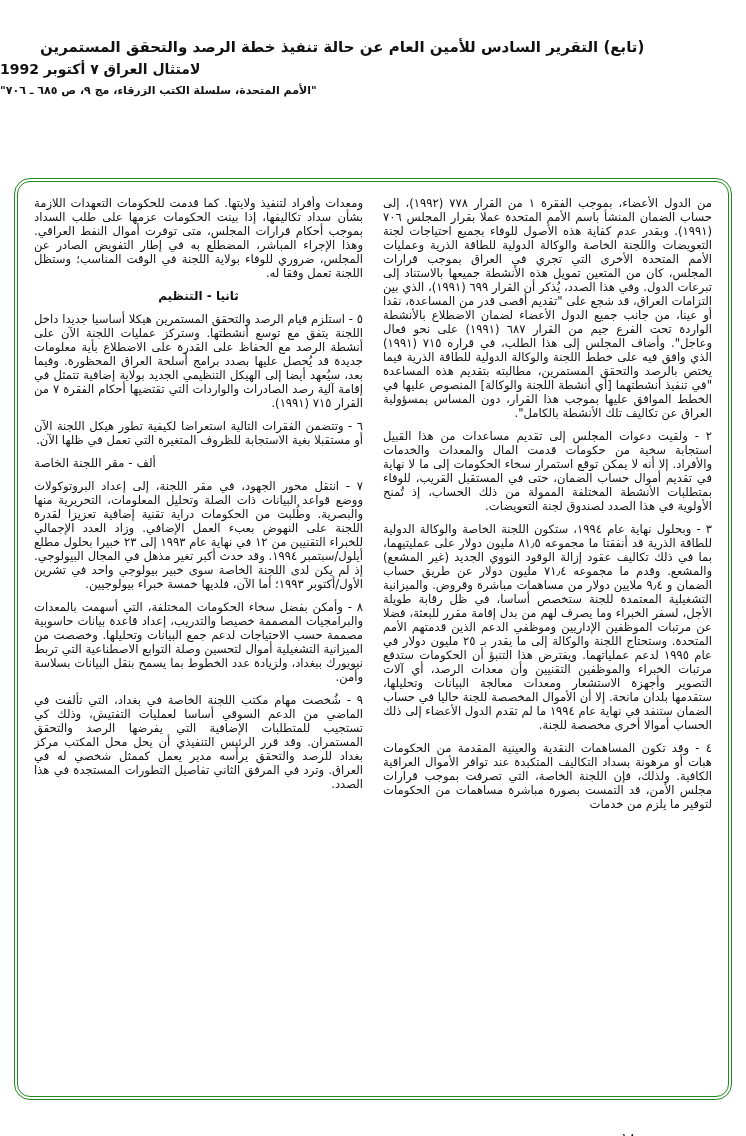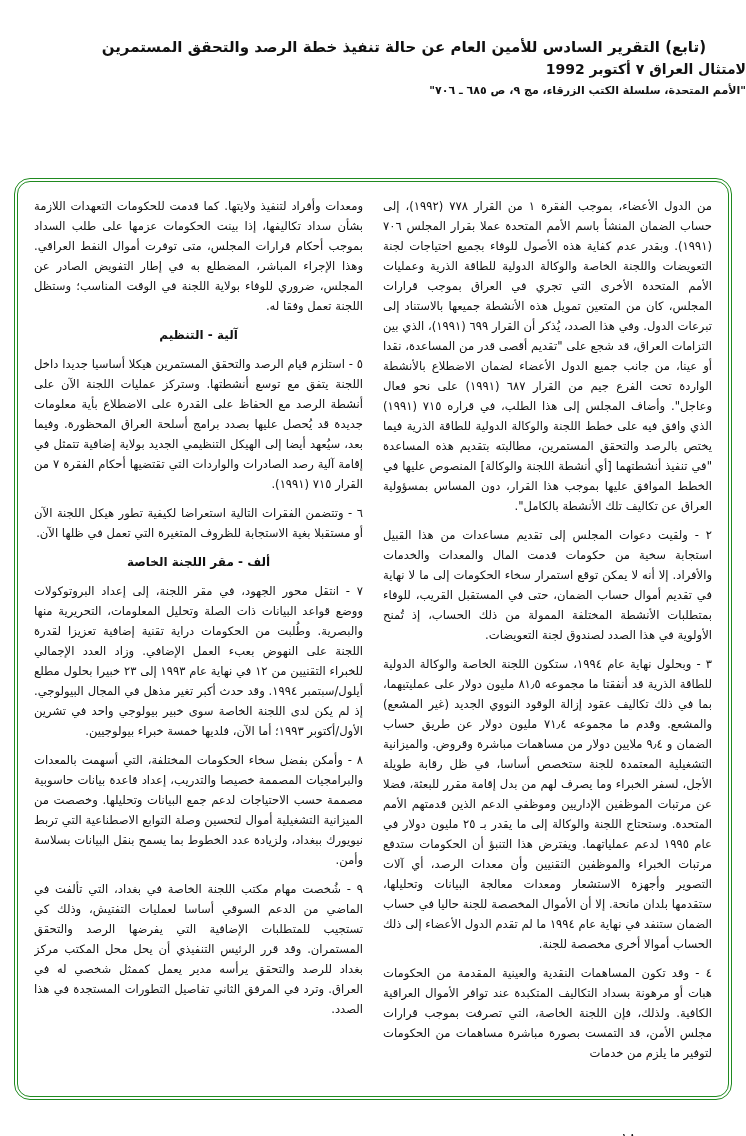--- a/index.html
+++ b/index.html
@@ -8,47 +8,47 @@
   body {
     width: 746px; height: 1136px;
     background: #ffffff;
     color: #111;
     font-family: "DejaVu Sans", sans-serif;
     position: relative;
     overflow: hidden;
   }
   .page { position: relative; width: 746px; height: 1136px; background: #fff; }
 
-  .doc-header { margin-top: 38px; text-align: right; direction: rtl; }
+  .doc-header { margin-top: 38px; text-align: left; direction: rtl; }
   .doc-header .line1 { font-size: 15px; font-weight: bold; margin: 0 40px 5px; }
   .doc-header .line2 { font-size: 14px; font-weight: bold; margin: 0 0 7px; }
   .doc-header .line3 { font-size: 11px; font-weight: bold; margin: 0; }
 
   .doc-box {
     position: absolute;
     left: 14px; right: 14px;
     top: 140px; height: 922px;
     border: 4px double var(--border, #1f8a1f);
     border-radius: 16px;
     padding: 14px 16px;
     direction: rtl;
     overflow: hidden;
     background: #fff;
   }
   .cols { display: flex; gap: 20px; height: 100%; }
   .col {
     flex: 1 1 0;
     text-align: justify;
     font-size: 11.6px;
-    line-height: 20px;
+    line-height: 14px;
     overflow: hidden;
   }
   .para { margin: 0 0 9px; }
   .sec-center { text-align: center; font-weight: bold; margin: 3px 0 9px; font-size: 12px; }
-  .sec { text-align: center; font-weight: bold; margin: 3px 0 9px; font-size: 12px; }
+  .sec { text-align: left; font-weight: normal; margin: 3px 0 9px; font-size: 12px; }
 
   .page-num {
     position: absolute;
     bottom: 28px; right: 110px;
     font-size: 14px;
     color: #111;
   }
 </style>
 </head>
 <body>
@@ -66,21 +66,21 @@
 
       <div class="col">
         <p class="para">من الدول الأعضاء، بموجب الفقرة ١ من القرار ٧٧٨ (١٩٩٢)، إلى حساب الضمان المنشأ باسم الأمم المتحدة عملا بقرار المجلس ٧٠٦ (١٩٩١). وبقدر عدم كفاية هذه الأصول للوفاء بجميع احتياجات لجنة التعويضات واللجنة الخاصة والوكالة الدولية للطاقة الذرية وعمليات الأمم المتحدة الأخرى التي تجري في العراق بموجب قرارات المجلس، كان من المتعين تمويل هذه الأنشطة جميعها بالاستناد إلى تبرعات الدول. وفي هذا الصدد، يُذكر أن القرار ٦٩٩ (١٩٩١)، الذي بين التزامات العراق، قد شجع على "تقديم أقصى قدر من المساعدة، نقدا أو عينا، من جانب جميع الدول الأعضاء لضمان الاضطلاع بالأنشطة الواردة تحت الفرع جيم من القرار ٦٨٧ (١٩٩١) على نحو فعال وعاجل". وأضاف المجلس إلى هذا الطلب، في قراره ٧١٥ (١٩٩١) الذي وافق فيه على خطط اللجنة والوكالة الدولية للطاقة الذرية فيما يختص بالرصد والتحقق المستمرين، مطالبته بتقديم هذه المساعدة "في تنفيذ أنشطتهما [أي أنشطة اللجنة والوكالة] المنصوص عليها في الخطط الموافق عليها بموجب هذا القرار، دون المساس بمسؤولية العراق عن تكاليف تلك الأنشطة بالكامل".</p>
         <p class="para">٢ - ولقيت دعوات المجلس إلى تقديم مساعدات من هذا القبيل استجابة سخية من حكومات قدمت المال والمعدات والخدمات والأفراد. إلا أنه لا يمكن توقع استمرار سخاء الحكومات إلى ما لا نهاية في تقديم أموال حساب الضمان، حتى في المستقبل القريب، للوفاء بمتطلبات الأنشطة المختلفة الممولة من ذلك الحساب، إذ تُمنح الأولوية في هذا الصدد لصندوق لجنة التعويضات.</p>
         <p class="para">٣ - وبحلول نهاية عام ١٩٩٤، ستكون اللجنة الخاصة والوكالة الدولية للطاقة الذرية قد أنفقتا ما مجموعه ٨١٫٥ مليون دولار على عمليتيهما، بما في ذلك تكاليف عقود إزالة الوقود النووي الجديد (غير المشعع) والمشعع. وقدم ما مجموعه ٧١٫٤ مليون دولار عن طريق حساب الضمان و ٩٫٤ ملايين دولار من مساهمات مباشرة وقروض. والميزانية التشغيلية المعتمدة للجنة ستخصص أساسا، في ظل رقابة طويلة الأجل، لسفر الخبراء وما يصرف لهم من بدل إقامة مقرر للبعثة، فضلا عن مرتبات الموظفين الإداريين وموظفي الدعم الذين قدمتهم الأمم المتحدة. وستحتاج اللجنة والوكالة إلى ما يقدر بـ ٢٥ مليون دولار في عام ١٩٩٥ لدعم عملياتهما. ويفترض هذا التنبؤ أن الحكومات ستدفع مرتبات الخبراء والموظفين التقنيين وأن معدات الرصد، أي آلات التصوير وأجهزة الاستشعار ومعدات معالجة البيانات وتحليلها، ستقدمها بلدان مانحة. إلا أن الأموال المخصصة للجنة حاليا في حساب الضمان ستنفد في نهاية عام ١٩٩٤ ما لم تقدم الدول الأعضاء إلى ذلك الحساب أموالا أخرى مخصصة للجنة.</p>
         <p class="para">٤ - وقد تكون المساهمات النقدية والعينية المقدمة من الحكومات هبات أو مرهونة بسداد التكاليف المتكبدة عند توافر الأموال العراقية الكافية. ولذلك، فإن اللجنة الخاصة، التي تصرفت بموجب قرارات مجلس الأمن، قد التمست بصورة مباشرة مساهمات من الحكومات لتوفير ما يلزم من خدمات</p>
       </div>
 
       <div class="col">
         <p class="para">ومعدات وأفراد لتنفيذ ولايتها. كما قدمت للحكومات التعهدات اللازمة بشأن سداد تكاليفها، إذا بينت الحكومات عزمها على طلب السداد بموجب أحكام قرارات المجلس، متى توفرت أموال النفط العراقي. وهذا الإجراء المباشر، المضطلع به في إطار التفويض الصادر عن المجلس، ضروري للوفاء بولاية اللجنة في الوقت المناسب؛ وستظل اللجنة تعمل وفقا له.</p>
-        <div class="sec-center">آلية - التنظيم</div>
+        <div class="sec-center">ثانيا - التنظيم</div>
         <p class="para">٥ - استلزم قيام الرصد والتحقق المستمرين هيكلا أساسيا جديدا داخل اللجنة يتفق مع توسع أنشطتها. وستركز عمليات اللجنة الآن على أنشطة الرصد مع الحفاظ على القدرة على الاضطلاع بأية معلومات جديدة قد يُحصل عليها بصدد برامج أسلحة العراق المحظورة. وفيما بعد، سيُعهد أيضا إلى الهيكل التنظيمي الجديد بولاية إضافية تتمثل في إقامة آلية رصد الصادرات والواردات التي تقتضيها أحكام الفقرة ٧ من القرار ٧١٥ (١٩٩١).</p>
         <p class="para">٦ - وتتضمن الفقرات التالية استعراضا لكيفية تطور هيكل اللجنة الآن أو مستقبلا بغية الاستجابة للظروف المتغيرة التي تعمل في ظلها الآن.</p>
         <div class="sec">ألف - مقر اللجنة الخاصة</div>
         <p class="para">٧ - انتقل محور الجهود، في مقر اللجنة، إلى إعداد البروتوكولات ووضع قواعد البيانات ذات الصلة وتحليل المعلومات، التحريرية منها والبصرية. وطُلبت من الحكومات دراية تقنية إضافية تعزيزا لقدرة اللجنة على النهوض بعبء العمل الإضافي. وزاد العدد الإجمالي للخبراء التقنيين من ١٢ في نهاية عام ١٩٩٣ إلى ٢٣ خبيرا بحلول مطلع أيلول/سبتمبر ١٩٩٤. وقد حدث أكبر تغير مذهل في المجال البيولوجي. إذ لم يكن لدى اللجنة الخاصة سوى خبير بيولوجي واحد في تشرين الأول/أكتوبر ١٩٩٣؛ أما الآن، فلديها خمسة خبراء بيولوجيين.</p>
         <p class="para">٨ - وأمكن بفضل سخاء الحكومات المختلفة، التي أسهمت بالمعدات والبرامجيات المصممة خصيصا والتدريب، إعداد قاعدة بيانات حاسوبية مصممة حسب الاحتياجات لدعم جمع البيانات وتحليلها. وخصصت من الميزانية التشغيلية أموال لتحسين وصلة التوابع الاصطناعية التي تربط نيويورك ببغداد، ولزيادة عدد الخطوط بما يسمح بنقل البيانات بسلاسة وأمن.</p>
         <p class="para">٩ - شُخصت مهام مكتب اللجنة الخاصة في بغداد، التي تألفت في الماضي من الدعم السوقي أساسا لعمليات التفتيش، وذلك كي تستجيب للمتطلبات الإضافية التي يفرضها الرصد والتحقق المستمران. وقد قرر الرئيس التنفيذي أن يحل محل المكتب مركز بغداد للرصد والتحقق يرأسه مدير يعمل كممثل شخصي له في العراق. وترد في المرفق الثاني تفاصيل التطورات المستجدة في هذا الصدد.</p>
       </div>
 
     </div>
   </div>

